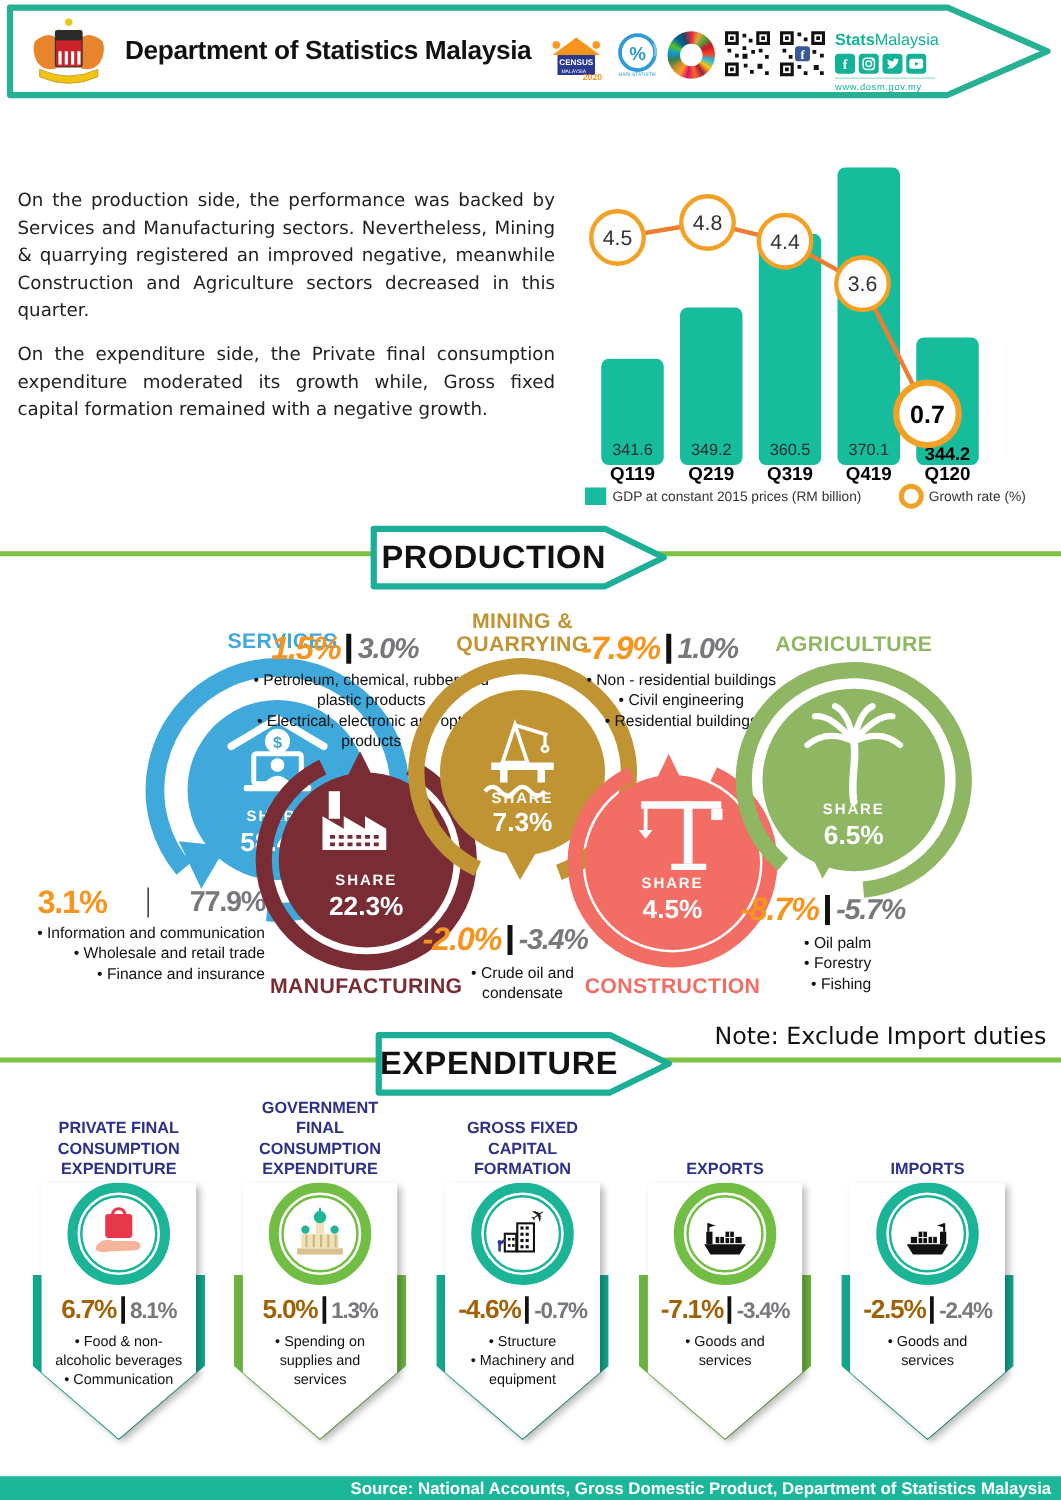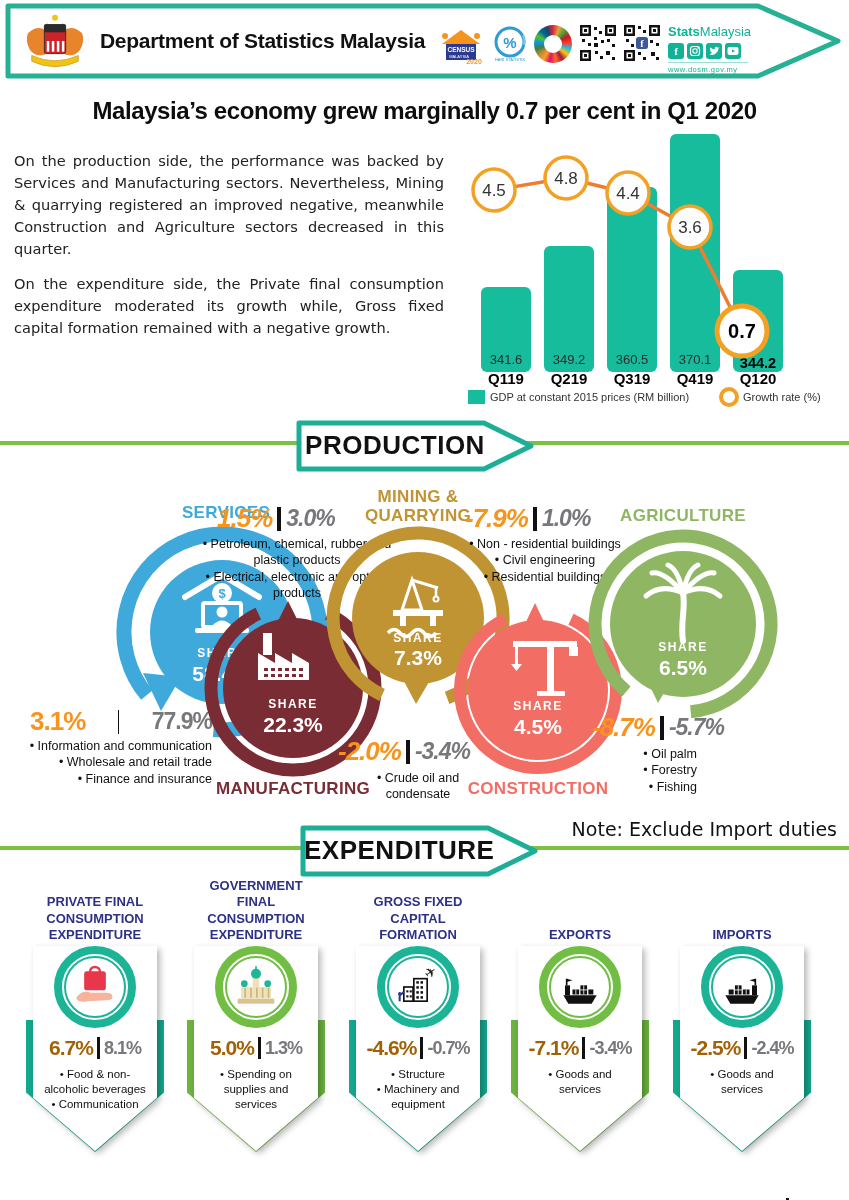--- a/index.html
+++ b/index.html
@@ -180,21 +180,20 @@
       <div class="social-sq">
         <svg width="12" height="12" viewBox="0 0 12 12">
             <rect x="0.5" y="2" width="11" height="8" rx="2" fill="#fff"></rect>
             <polygon points="5,4.5 8.2,6 5,7.5" fill="#12B296"></polygon>
           </svg>
       </div>
     </div>
     <div class="website">www.dosm.gov.my</div>
   </div>
 
-  <div class="abs headline ctr" style="top:97px;left:0">Malaysia’s economy grew marginally 0.7 per cent in Q1 2020</div>
 
   <p class="abs intro" style="left:14px;top:150px">On the production side, the performance was backed by Services and Manufacturing sectors. Nevertheless, Mining &amp; quarrying registered an improved negative, meanwhile Construction and Agriculture sectors decreased in this quarter.</p>
   <p class="abs intro" style="left:14px;top:273px">On the expenditure side, the Private final consumption expenditure moderated its growth while, Gross fixed capital formation remained with a negative growth.</p>
 
   <svg class="abs" style="left:448px;top:126px" width="400" height="290" font-family="Liberation Sans, sans-serif">
 
     <rect x="33" y="161" width="50" height="85" rx="6" fill="#16BC9C"></rect>
     <rect x="96" y="120" width="50" height="126" rx="6" fill="#16BC9C"></rect>
     <rect x="159" y="61" width="50" height="185" rx="6" fill="#16BC9C"></rect>
     <rect x="222" y="8" width="50" height="238" rx="6" fill="#16BC9C"></rect>
@@ -562,14 +561,15 @@
       </div>
     </div>
   </div>
 
   <div class="abs foot-note" style="right:12px;top:1157px;width:300px">
     <span>Note:</span>
     <span class="cur">Q120</span>
     <span class="bar"></span>
     <span class="prev">Q419</span>
   </div>
+  <div class="abs source-bar" style="left:0;top:1181px">Source: National Accounts, Gross Domestic Product, Department of Statistics Malaysia</div>
 
 </div>
 
 </body></html>

